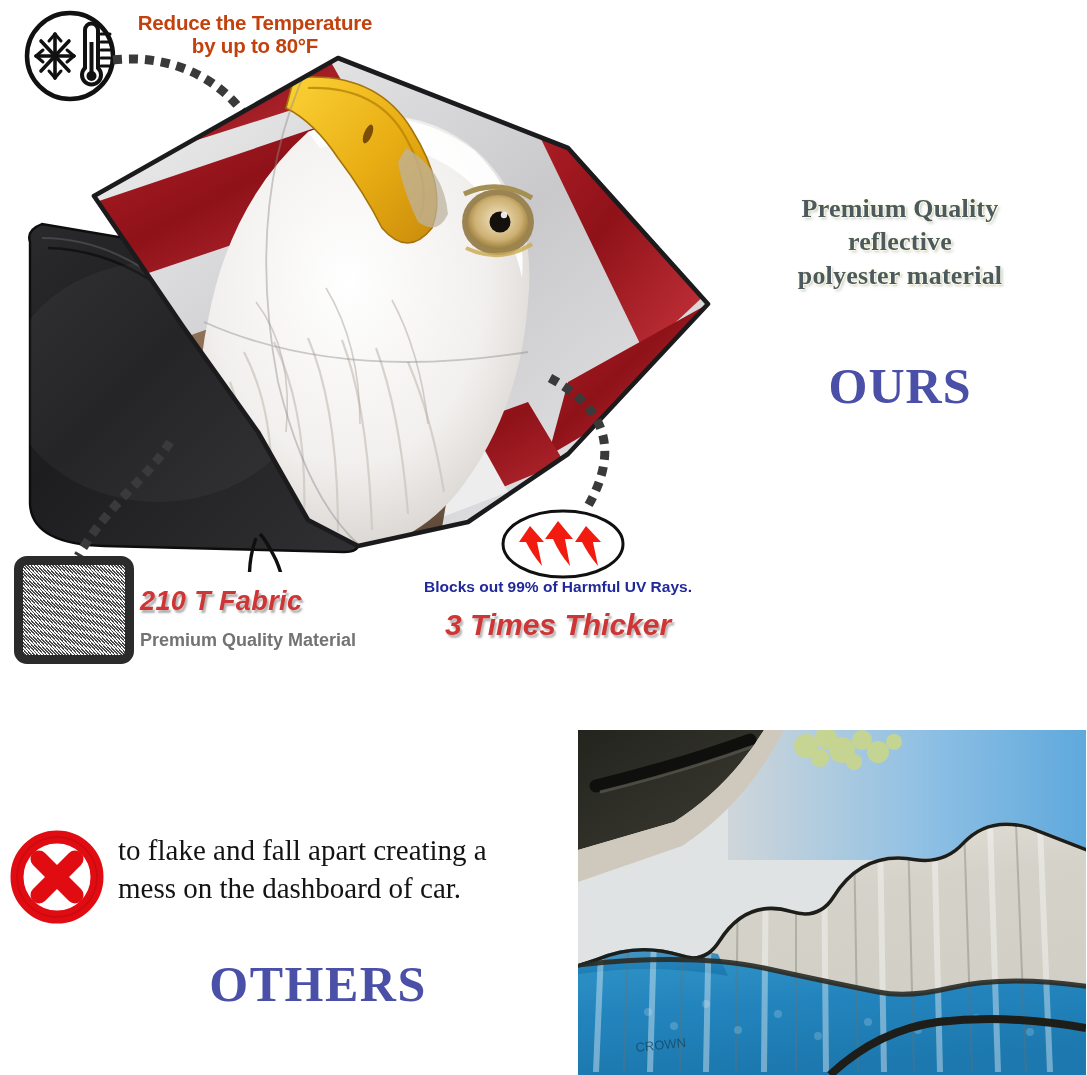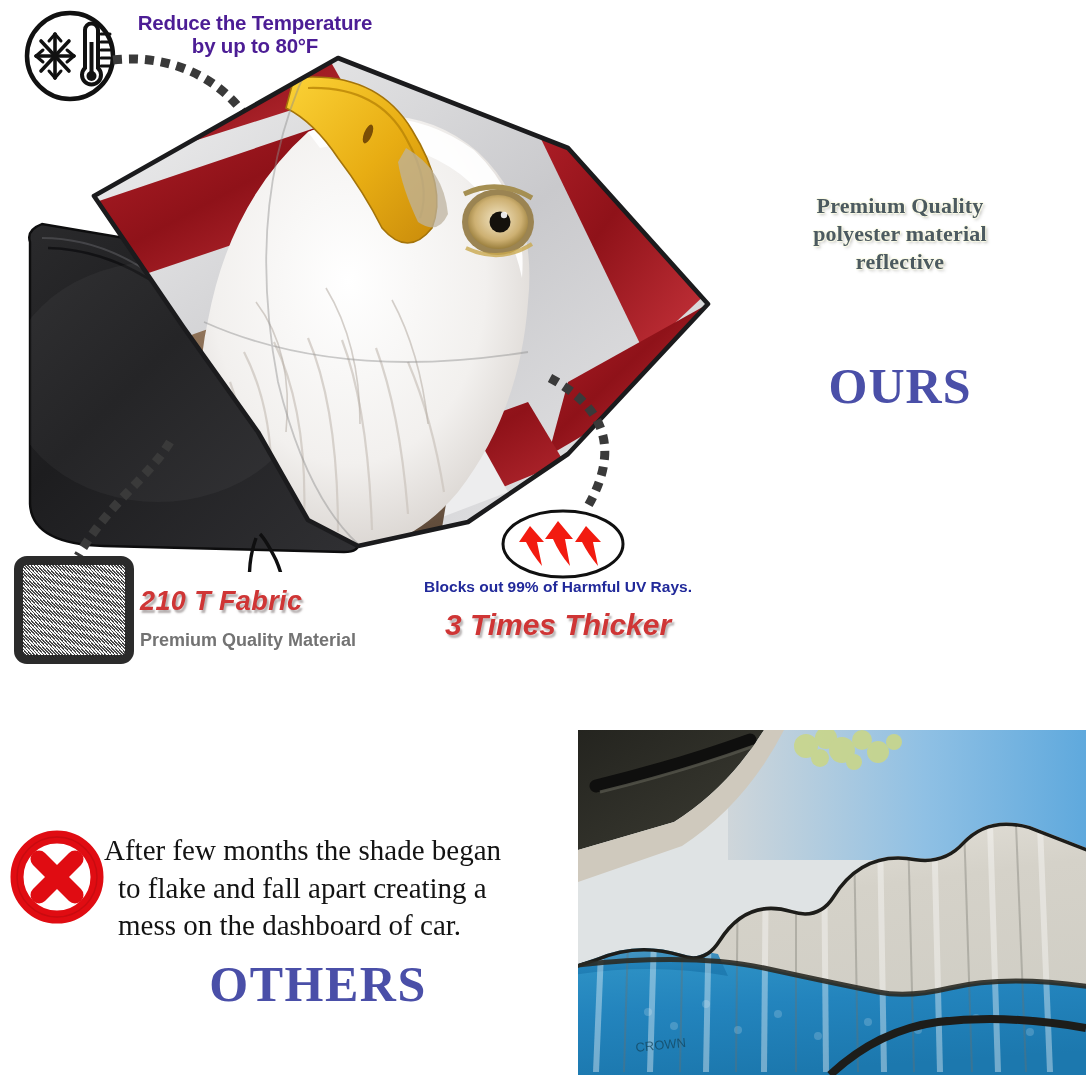--- a/index.html
+++ b/index.html
@@ -25,21 +25,21 @@
 
   
   #temp-badge {
     left: 22px; top: 8px; width: 96px; height: 96px;
   }
   #temp-badge svg { display: block; }
 
   #temp-text {
     left: 120px; top: 12px; width: 270px;
     text-align: center;
-    color: #4c1d95;
+    color: #c2410c;
     font-weight: bold;
     font-size: 20.5px;
     line-height: 1.12;
     letter-spacing: -0.2px;
   }
 
   
   .leader { position: absolute; overflow: visible; }
 
   
@@ -102,21 +102,21 @@
     font-weight: bold;
     text-shadow: 2px 3px 2px rgba(120,110,110,0.5);
   }
 
   
   #ours-headline {
     left: 716px; top: 192px; width: 368px;
     text-align: center;
     font-family: "Liberation Serif", serif;
     font-weight: bold;
-    font-size: 22px;
+    font-size: 26px;
     line-height: 1.28;
     color: #4c5a60;
     text-shadow:
       0 0 2px #fbfbe6, 1px 0 1px #fbfbe6, -1px 0 1px #fbfbe6,
       0 1px 1px #fbfbe6, 0 -1px 1px #fbfbe6, 2px 2px 3px rgba(120,120,110,0.45);
     letter-spacing: 0.2px;
   }
   #ours-label {
     left: 716px; top: 340px; width: 368px;
     text-align: center;
@@ -355,39 +355,38 @@
         <path d="M86 18 L101 34 L93 34 L98 58 Q88 46 82 34 L75 34 Z"></path>
       </g>
     </svg>
   </div>
 
   <div class="abs nosel" id="uv-text">Blocks out 99% of Harmful UV Rays.</div>
   <div class="abs nosel" id="thicker-text">3 Times Thicker</div>
 
   <div class="abs nosel" id="ours-headline">
     <div>Premium Quality</div>
+    <div>reflective</div>
     <div>polyester material</div>
-    <div>reflective</div>
   </div>
 
   <div class="abs nosel" id="ours-label">OURS</div>
 
   <div class="abs" id="deny-icon">
     <svg width="98" height="98" viewBox="0 0 98 98">
       <circle cx="49" cy="49" r="40" fill="#ffffff" stroke="#e00c12" stroke-width="13"></circle>
       <g stroke="#e00c12" stroke-width="17" stroke-linecap="round">
         <line x1="31" y1="31" x2="67" y2="67"></line>
         <line x1="67" y1="31" x2="31" y2="67"></line>
       </g>
       <circle cx="49" cy="49" r="40" fill="none" stroke="#b00a0e" stroke-width="1.4" opacity="0.5"></circle>
     </svg>
   </div>
 
   <div class="abs nosel" id="others-paragraph">
-    <div>After few months the shade began</div>
     <div style="padding-left:14px;">to flake and fall apart creating a</div>
     <div style="padding-left:14px;">mess on the dashboard of car.</div>
   </div>
 
   <div class="abs nosel" id="others-label">OTHERS</div>
 
   <div class="abs" id="others-photo">
     <svg width="508" height="345" viewBox="0 0 508 345">
       <defs>
         <linearGradient id="skyG" x1="0" y1="0" x2="1" y2="0">

